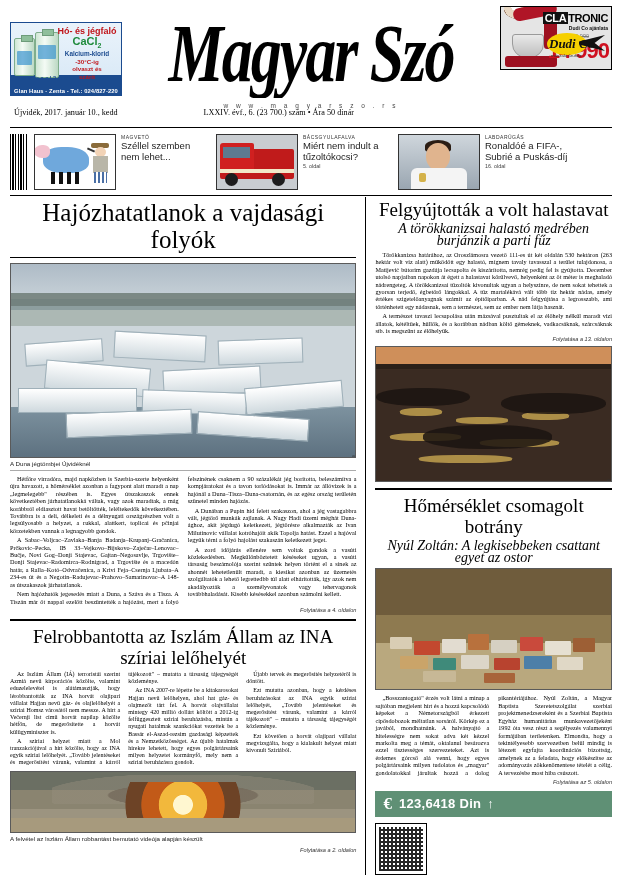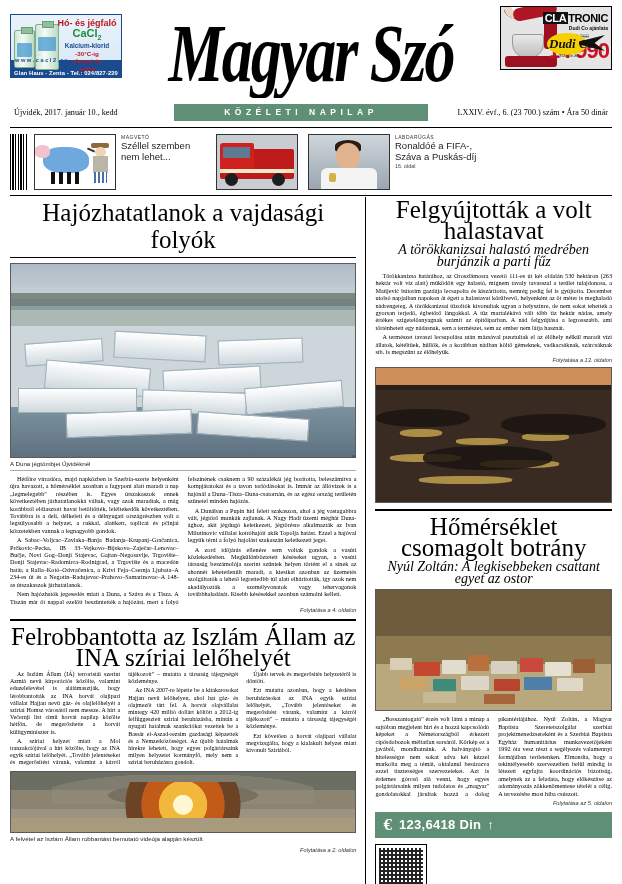--- a/index.html
+++ b/index.html
@@ -5,21 +5,21 @@
   html,body{margin:0;padding:0;}
   body{
     width:622px;height:884px;background:#ffffff;
     font-family:"Liberation Serif", serif;
     color:#000;overflow:hidden;position:relative;
   }
   .page{position:relative;width:622px;height:884px;box-sizing:border-box;padding:0 10px;}
 
   
   .masthead{position:relative;height:100px;display:flex;align-items:flex-start;}
-  .ad-left{width:112px;height:64px;margin-top:14px;border:1px solid #1b4b8f;box-sizing:border-box;
+  .ad-left{width:112px;height:74px;margin-top:22px;border:1px solid #1b4b8f;box-sizing:border-box;
     background:linear-gradient(180deg,#eaf3fb 0%,#dbeaf7 72%,#1b4b8f 72%,#1b4b8f 100%);
     position:relative;overflow:hidden;}
   .ad-left .jugs{position:absolute;left:3px;top:7px;width:46px;height:52px;}
   .jug{position:absolute;background:linear-gradient(90deg,#cfe6d4,#f4fbf5 40%,#bcd9c4);
     border:1px solid #7fae8c;border-radius:2px;}
   .jug .cap{position:absolute;top:-4px;left:6px;width:10px;height:5px;background:#8fbf9b;border:1px solid #6e9c7a;}
   .jug .lbl{position:absolute;left:2px;top:12px;right:2px;height:14px;background:#2d8ccd;opacity:.65;border-radius:1px;}
   .ad-left .txt{position:absolute;right:3px;top:4px;width:62px;text-align:center;line-height:1.05;}
   .ad-left .t1{font-family:"Liberation Sans",sans-serif;font-weight:bold;font-size:9px;color:#c0151a;}
   .ad-left .t2{font-family:"Liberation Sans",sans-serif;font-weight:bold;font-size:11px;color:#1e8a3c;}
@@ -112,21 +112,21 @@
   .player .head{position:absolute;left:27px;top:8px;width:24px;height:27px;background:#e0b48e;border-radius:48%;}
   .player .hair{position:absolute;left:26px;top:5px;width:26px;height:12px;background:#2b1d14;border-radius:50% 50% 20% 20%;}
   .player .shirt{position:absolute;left:12px;top:33px;width:56px;height:24px;background:#f4f4f4;border-radius:6px 6px 0 0;}
   .player .crest{position:absolute;left:20px;top:38px;width:7px;height:9px;background:#d4b24a;border-radius:2px;}
 
   
   .cols{display:flex;margin-top:1px;}
   .col-left{width:356px;padding-right:9px;box-sizing:border-box;}
   .col-right{width:247px;border-left:1px solid #000;padding-left:9px;box-sizing:border-box;}
   h1.lead{font-size:25px;line-height:27px;font-weight:normal;text-align:center;margin:2px 0 3px;}
-  h1.lead2{font-size:25px;line-height:21px;font-weight:normal;text-align:center;margin:2px 0 3px;}
+  h1.lead2{font-size:19px;line-height:21px;font-weight:normal;text-align:center;margin:2px 0 3px;}
   .deck{font-style:italic;font-size:14px;line-height:11.5px;text-align:center;margin:0 0 5px;}
   .hr-black{border:0;border-top:1px solid #000;margin:4px 0 5px;}
   .hr-thick{border:0;border-top:2px solid #000;margin:6px 0 5px;}
 
   
   .photo{position:relative;overflow:hidden;border:1px solid #5a5a5a;box-sizing:border-box;}
   .credit-v{position:absolute;right:-1px;top:0;height:100%;width:9px;}
   .credit-v span{position:absolute;bottom:2px;right:1px;transform:rotate(-90deg);transform-origin:right bottom;
     font-family:"Liberation Sans",sans-serif;font-size:4.6px;color:#333;white-space:nowrap;}
   .credit-vl span{position:absolute;bottom:2px;left:1px;transform:rotate(-90deg);transform-origin:left bottom;
@@ -243,23 +243,20 @@
         <div class="dudi-oval"></div>
         <div class="dudi-sw"></div>
         <div class="dudi-txt">Dudi Co</div>
         <div class="dudi-sub">műszaki áruház</div>
       </div>
     </div>
   </div>
 
   <div class="bar-row">
     <div class="bar-left">Újvidék, 2017. január 10., kedd</div>
-    <div class="bar-mid">
-      <div class="label">KÖZÉLETI NAPILAP</div>
-    </div>
     <div class="bar-right">LXXIV. évf., 6. (23 700.) szám • Ára 50 dinár</div>
   </div>
   <div class="rule-thin"></div>
 
   <div class="teasers">
 
     <div class="barcode">
       <div class="bars" style="background:repeating-linear-gradient(90deg,#000 0 1px,#fff 1px 2px,#000 2px 4px,#fff 4px 5px,#000 5px 6px,#fff 6px 8px);"></div>
 
     </div>
@@ -291,34 +288,39 @@
       <div class="pic">
         <div class="truck">
           <div class="body"></div>
             <div class="cab"></div>
             <div class="win"></div>
           <div class="stripe"></div>
           <div class="wheel" style="left:8px"></div>
             <div class="wheel" style="right:12px"></div>
         </div>
       </div>
+      <div class="txt">
+        <div class="kicker">BÁCSGYULAFALVA</div>
+        <div class="head">Miért nem indult a tűzoltókocsi?</div>
+        <div class="page-no">5. oldal</div>
+      </div>
     </div>
 
     <div class="teaser">
       <div class="pic">
         <div class="player">
           <div class="hair"></div>
             <div class="head"></div>
             <div class="shirt"></div>
             <div class="crest"></div>
         </div>
       </div>
       <div class="txt">
         <div class="kicker">LABDARÚGÁS</div>
-        <div class="head">Ronaldóé a FIFA-, Száva a Puskás-díj</div>
+        <div class="head">Ronaldóé a FIFA-, Subrié a Puskás-díj</div>
         <div class="page-no">16. oldal</div>
       </div>
     </div>
   </div>
   <div class="rule-thin"></div>
 
   <div class="cols">
 
     <div class="col-left">
 

